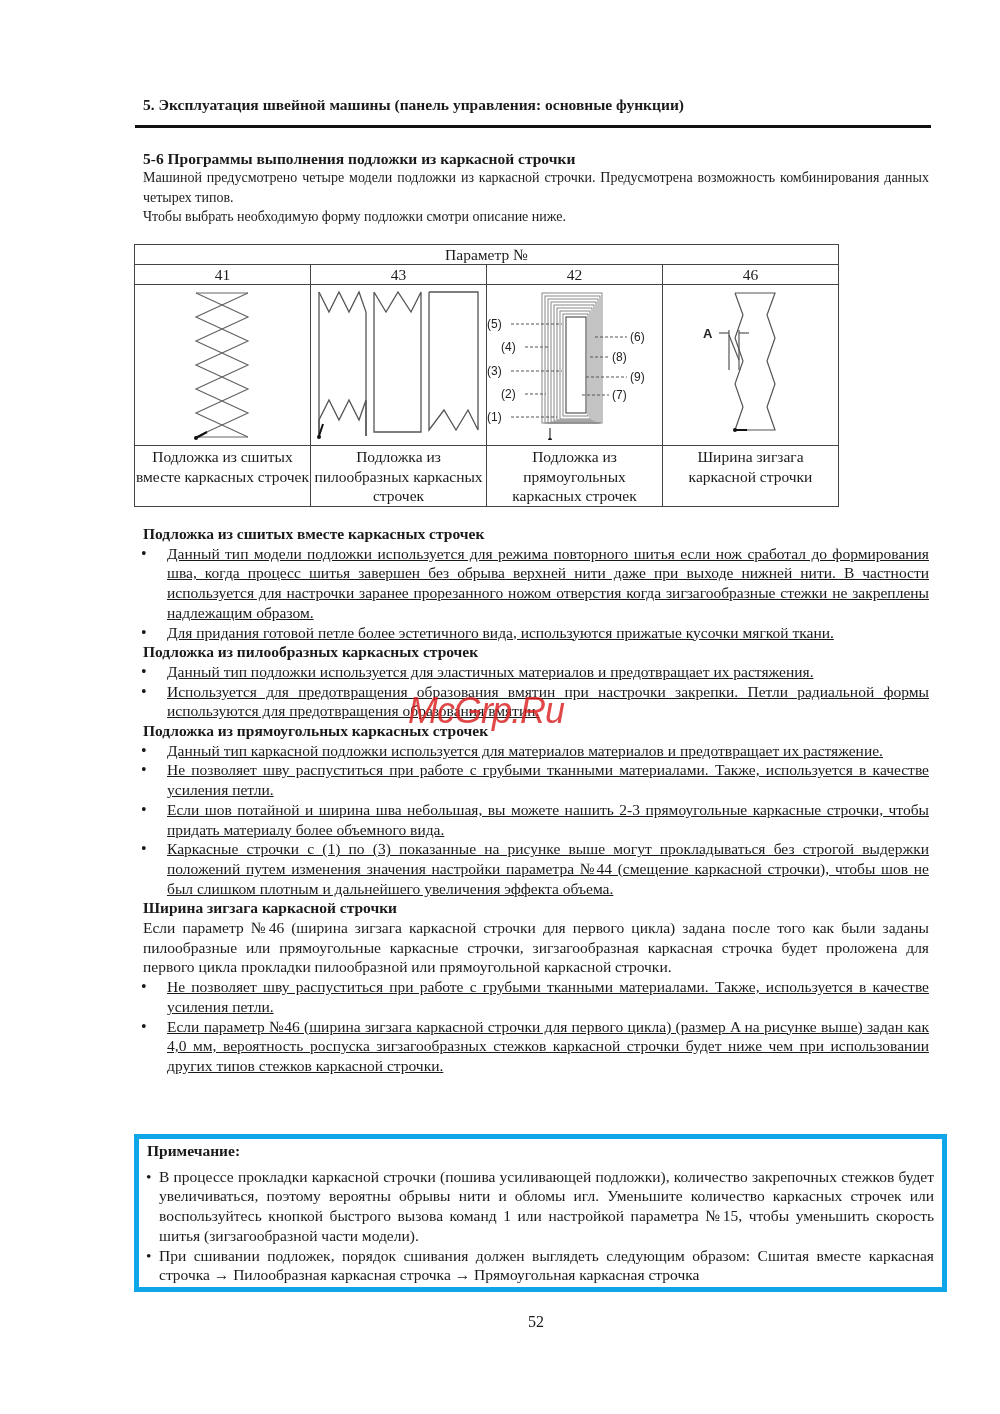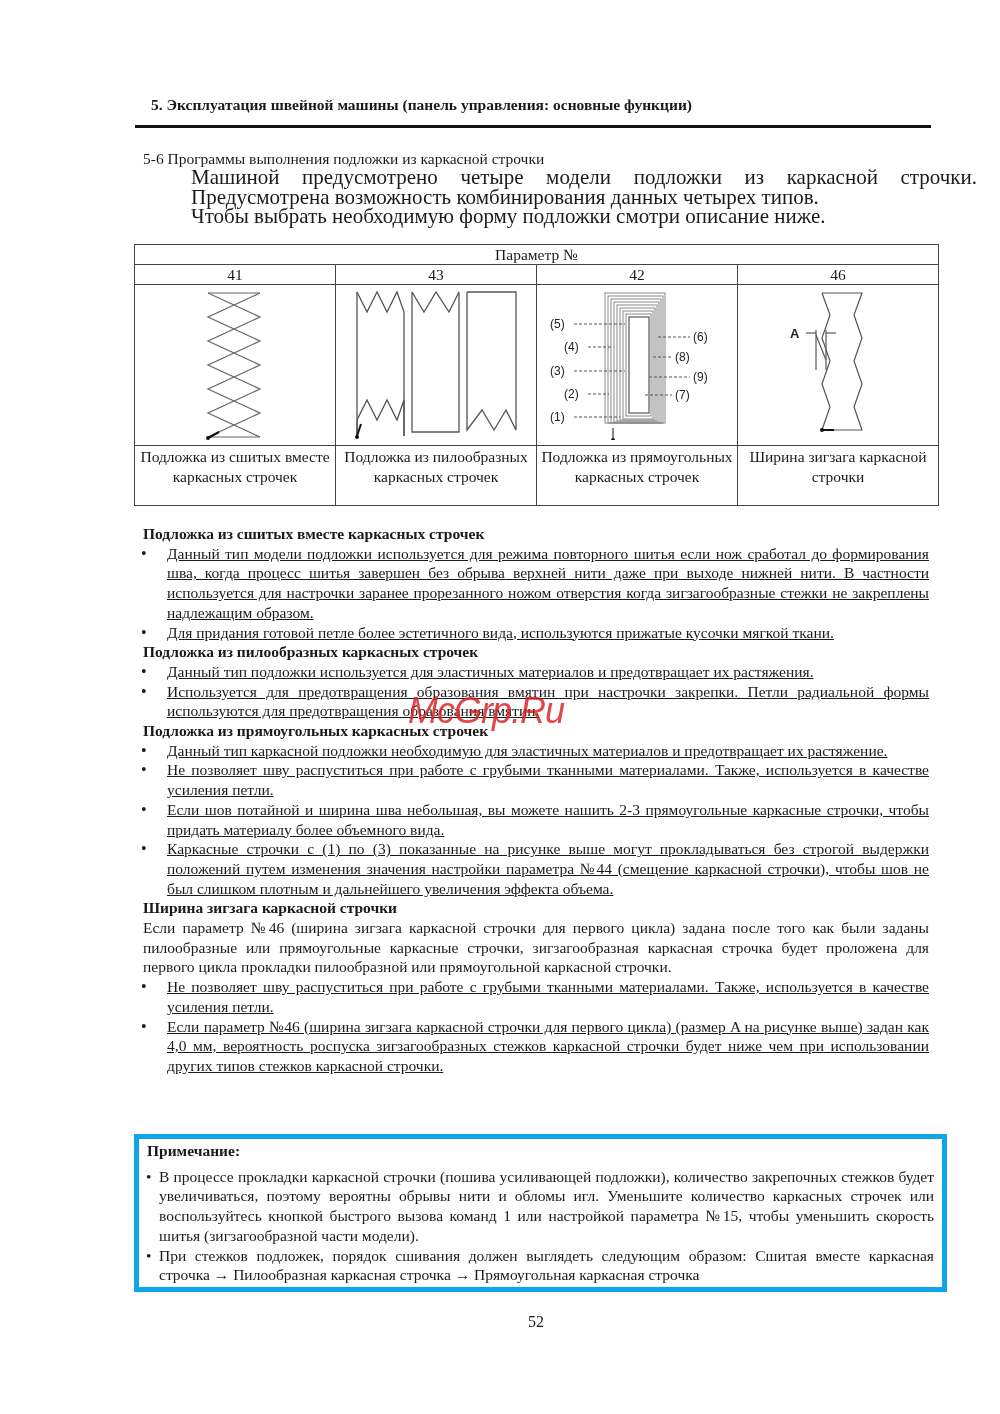--- a/index.html
+++ b/index.html
@@ -1,25 +1,25 @@
 <!DOCTYPE html>
 <html><head>
   <meta charset="utf-8">
   <style>
     html, body { margin:0; padding:0; background:#ffffff; }
     body { width:1000px; height:1414px; position:relative; overflow:hidden;
            font-family:"Liberation Serif", serif; color:#1a1a1a; }
     .page { position:absolute; left:143px; top:0; width:786px; }
-    .chapter { position:absolute; top:96px; left:8px; font-weight:bold; font-size:15.5px;font-family:Liberation Serif, serif; }
+    .chapter { position:absolute; top:96px; left:0; font-weight:bold; font-size:15.5px;font-family:Liberation Serif, serif; }
     .rule { position:absolute; top:125px; left:-8px; width:796px; height:3px; background:#111; }
-    .sec-title { position:absolute; top:150px; left:0; font-weight:normal; font-size:15.5px; }
-    .intro { position:absolute; top:168px; left:0; width:786px; font-size:21px; line-height:19.5px; text-align:justify;margin-left:48px; }
+    .sec-title { position:absolute; top:150px; left:0; font-weight:bold; font-size:15.5px; }
+    .intro { position:absolute; top:168px; left:0; width:786px; font-size:14px; line-height:19.5px; text-align:justify; }
     .intro p { margin:0; }
 
-    table.params { position:absolute; top:244px; left:-9px; width:805px; border-collapse:collapse; font-size:15.5px;padding-left:15px; }
+    table.params { position:absolute; top:244px; left:-9px; width:705px; border-collapse:collapse; font-size:15.5px;padding-left:15px; }
     table.params td { border:1px solid #444; text-align:center; padding:0; vertical-align:middle; }
     table.params .hdr td { height:19px; line-height:19px; }
     table.params .fig td { height:160px; }
     table.params .cap td { height:58px; line-height:19.5px; vertical-align:top; padding-top:1px; }
 
     .body { position:absolute; top:524px; left:0; width:786px; font-size:15.5px; line-height:19.7px; }
     .body h3 { margin:0; font-size:15.5px; font-weight:bold; }
     .body ul { margin:0; padding:0; list-style:none;text-decoration:underline; }
     .body li { position:relative; padding-left:24px; text-align:justify; }
     .body li::before { content:"•"; position:absolute; left:-2px; top:0; font-size:16px; }
@@ -158,37 +158,37 @@
       <li>Данный тип модели подложки используется для режима повторного шитья если нож сработал до формирования шва, когда процесс шитья завершен без обрыва верхней нити даже при выходе нижней нити. В частности используется для настрочки заранее прорезанного ножом отверстия когда зигзагообразные стежки не закреплены надлежащим образом.</li>
       <li>Для придания готовой петле более эстетичного вида, используются прижатые кусочки мягкой ткани.</li>
     </ul>
     <h3>Подложка из пилообразных каркасных строчек</h3>
     <ul>
       <li>Данный тип подложки используется для эластичных материалов и предотвращает их растяжения.</li>
       <li>Используется для предотвращения образования вмятин при настрочки закрепки. Петли радиальной формы используются для предотвращения образования вмятин.</li>
     </ul>
     <h3>Подложка из прямоугольных каркасных строчек</h3>
     <ul>
-      <li>Данный тип каркасной подложки необходимую для эластичных материалов и предотвращает их растяжение.</li>
+      <li>Данный тип каркасной подложки используется для материалов материалов и предотвращает их растяжение.</li>
       <li>Не позволяет шву распуститься при работе с грубыми тканными материалами. Также, используется в качестве усиления петли.</li>
       <li>Если шов потайной и ширина шва небольшая, вы можете нашить 2-3 прямоугольные каркасные строчки, чтобы придать материалу более объемного вида.</li>
       <li>Каркасные строчки с (1) по (3) показанные на рисунке выше могут прокладываться без строгой выдержки положений путем изменения значения настройки параметра №44 (смещение каркасной строчки), чтобы шов не был слишком плотным и дальнейшего увеличения эффекта объема.</li>
     </ul>
     <h3>Ширина зигзага каркасной строчки</h3>
     <p>Если параметр №46 (ширина зигзага каркасной строчки для первого цикла) задана после того как были заданы пилообразные или прямоугольные каркасные строчки, зигзагообразная каркасная строчка будет проложена для первого цикла прокладки пилообразной или прямоугольной каркасной строчки.</p>
     <ul>
       <li>Не позволяет шву распуститься при работе с грубыми тканными материалами. Также, используется в качестве усиления петли.</li>
       <li>Если параметр №46 (ширина зигзага каркасной строчки для первого цикла) (размер A на рисунке выше) задан как 4,0 мм, вероятность роспуска зигзагообразных стежков каркасной строчки будет ниже чем при использовании других типов стежков каркасной строчки.</li>
     </ul>
   </div>
 
   <div class="note">
     <h4>Примечание:</h4>
     <ul>
       <li>В процессе прокладки каркасной строчки (пошива усиливающей подложки), количество закрепочных стежков будет увеличиваться, поэтому вероятны обрывы нити и обломы игл. Уменьшите количество каркасных строчек или воспользуйтесь кнопкой быстрого вызова команд 1 или настройкой параметра №15, чтобы уменьшить скорость шитья (зигзагообразной части модели).</li>
-      <li>При стежков подложек, порядок сшивания должен выглядеть следующим образом: Сшитая вместе каркасная строчка → Пилообразная каркасная строчка → Прямоугольная каркасная строчка</li>
+      <li>При сшивании подложек, порядок сшивания должен выглядеть следующим образом: Сшитая вместе каркасная строчка → Пилообразная каркасная строчка → Прямоугольная каркасная строчка</li>
     </ul>
   </div>
 
   <div class="pagenum">52</div>
 </div>
 
 <div class="watermark">McGrp.Ru</div>
 
 </body></html>

